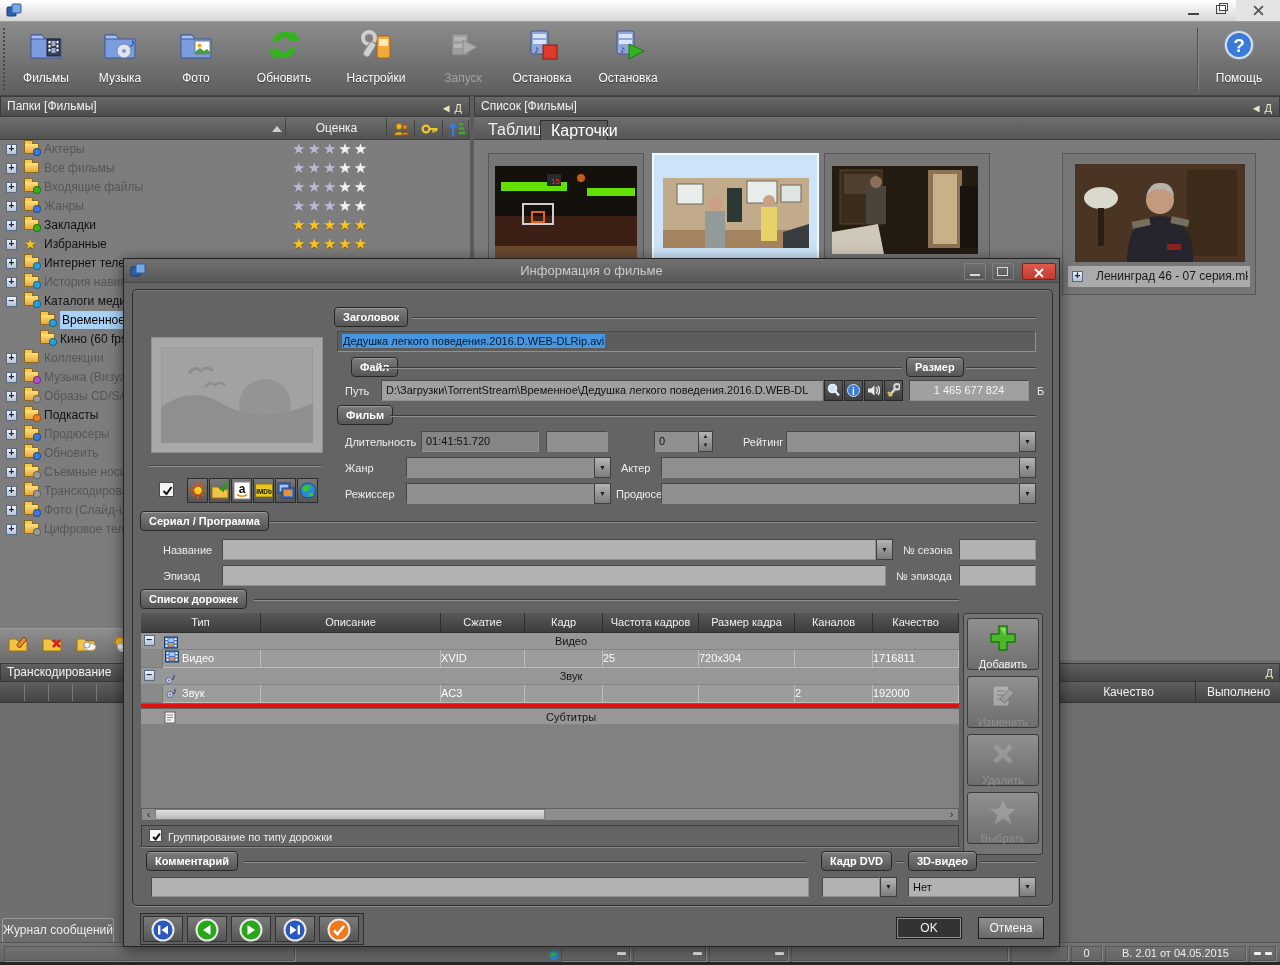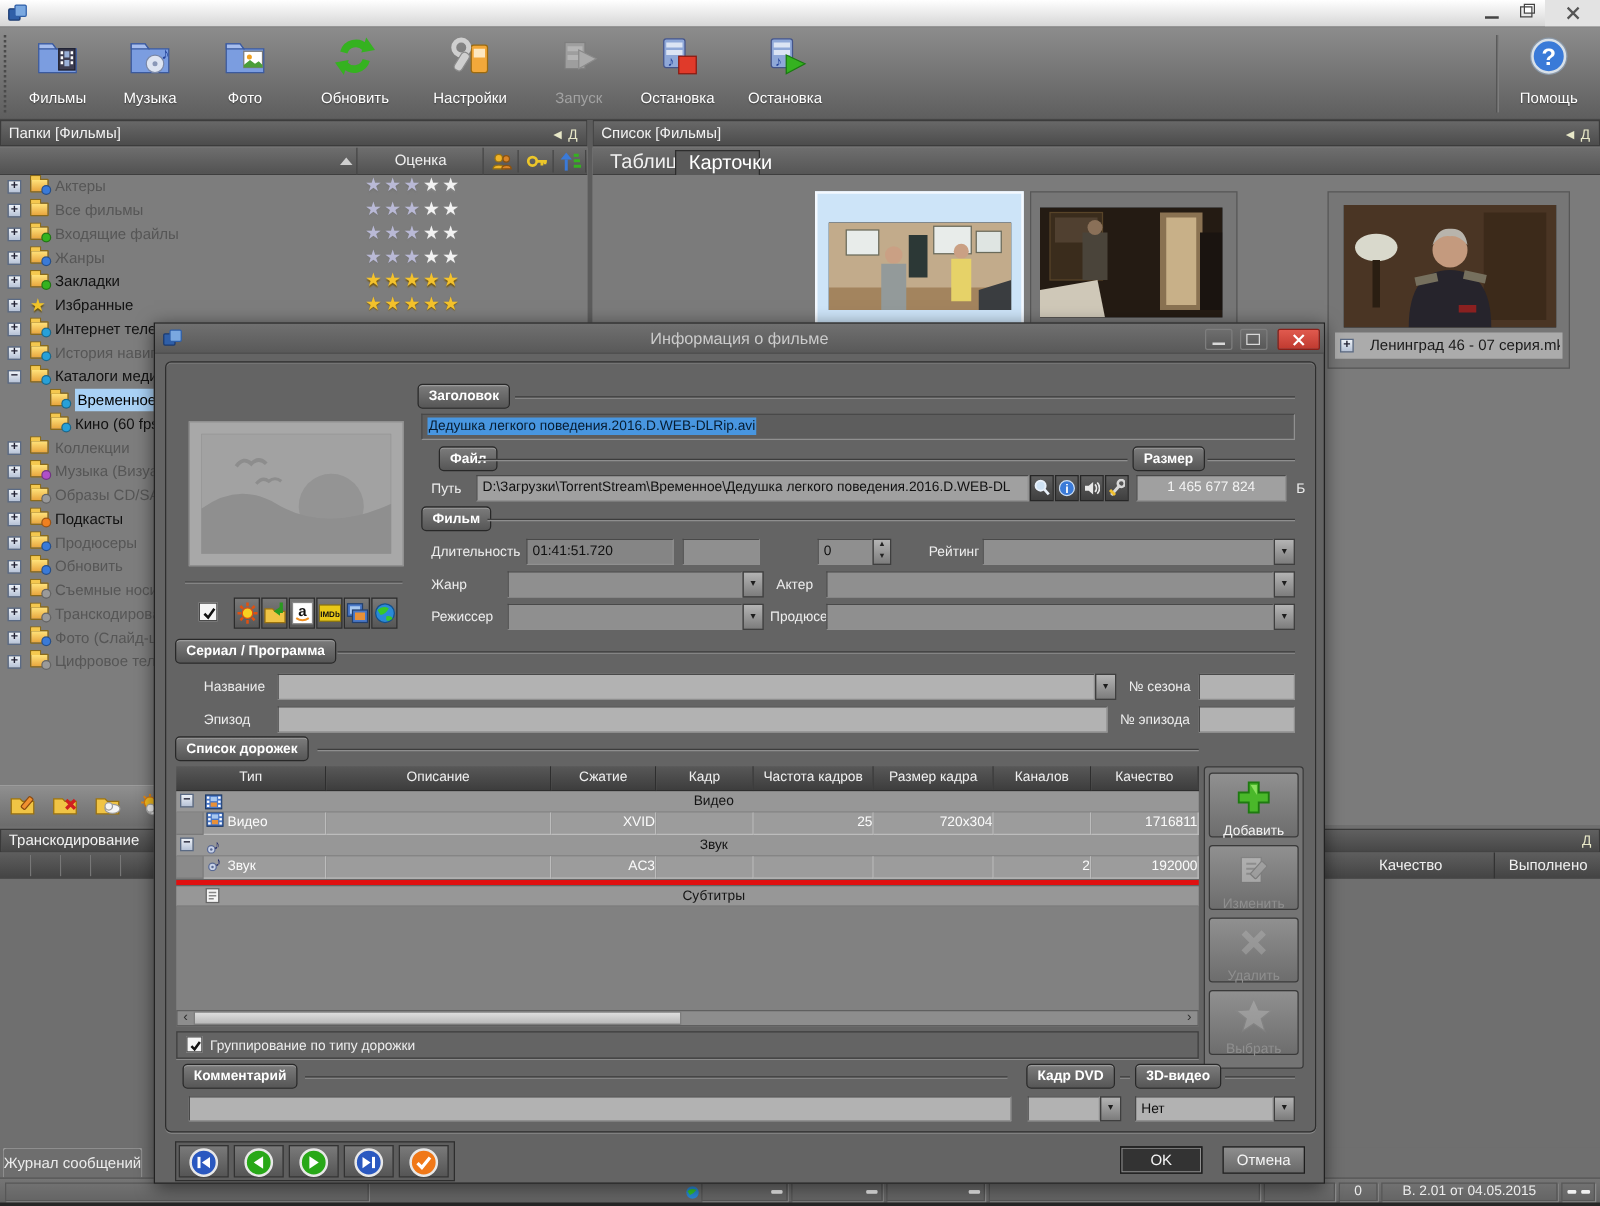--- a/index.html
+++ b/index.html
@@ -134,21 +134,21 @@
               width:818px;height:20px;}
   .trk-header div{background:linear-gradient(#585858,#3d3d3d);border-right:1px solid #2e2e2e;border-bottom:1px solid #2e2e2e;
               color:#f0f0f0;font-size:11px;text-align:center;line-height:19px;overflow:hidden;}
   .trk-grow{position:absolute;display:grid;grid-template-columns:22px 20px 1fr;width:818px;height:17px;
             background:#979797;border-bottom:1px solid #858585;}
   .trk-grow .gx{position:relative;}
   .trk-grow .gt{color:#151515;font-size:11px;text-align:center;line-height:16px;}
   .trk-drow{position:absolute;display:grid;grid-template-columns:22px 98px 180px 84px 78px 96px 96px 78px 86px;
             width:818px;height:18px;}
   .trk-drow .cell{background:#9c9c9c;border-right:1px solid #bcbcbc;border-bottom:1px solid #bcbcbc;
-            color:#fbfbfb;font-size:11px;text-align:right;line-height:17px;overflow:hidden;}
+            color:#fbfbfb;font-size:11px;text-align:left;line-height:17px;overflow:hidden;}
   .trk-drow .gut{background:#8a8a8a;border-right:1px solid #7a7a7a;border-bottom:1px solid #7a7a7a;}
   .trk-drow .tcell{display:flex;align-items:center;gap:3px;padding-left:2px;text-align:left;}
   .redline{position:absolute;height:4px;background:#e01010;}
   .trk-empty{position:absolute;background:#818181;}
   .hscroll{position:absolute;height:13px;background:#8d8d8d;border:1px solid #5f5f5f;}
   .hs-arrow{position:absolute;top:0;width:13px;height:11px;color:#2e2e2e;font-size:11px;line-height:10px;text-align:center;}
   .hs-thumb{position:absolute;left:13px;top:0;width:390px;height:11px;background:linear-gradient(#dedede,#b8b8b8);
             border:1px solid #7e7e7e;}
   .groupck{position:absolute;border:1px solid #3c3c3c;box-shadow:0 1px 0 #8a8a8a;}
   .sidebtn{position:absolute;left:3px;width:72px;height:52px;background:linear-gradient(#909090,#6d6d6d);
@@ -506,20 +506,37 @@
           <circle cx="10.5" cy="11.5" r="3.2" fill="#fafafa" stroke="#ababab"></circle>
         </svg></span>
   </div>
 
   <div class="abs listwrap">
     <div class="tabsrow">
       <div class="tab" style="left:4px;width:62px;">Таблица</div>
       <div class="tab active" style="left:66px;width:68px;">Карточки</div>
     </div>
 
+    <div class="card" style="left:14px;top:35px;width:156px;height:145px;">
+      <div class="thumb" style="left:6px;top:12px;width:142px;height:92px;">
+        <svg width="142" height="92" viewBox="0 0 142 92" preserveAspectRatio="none">
+          <rect width="142" height="92" fill="#14110c"></rect>
+          <rect y="50" width="142" height="30" fill="#3c2016"></rect>
+          <rect y="50" width="142" height="30" fill="none"></rect>
+          <rect y="80" width="142" height="12" fill="#6a4a2e"></rect>
+          <rect x="6" y="16" width="66" height="9" fill="#63df00"></rect>
+          <rect x="92" y="22" width="48" height="8" fill="#63df00"></rect>
+          <rect x="52" y="8" width="14" height="12" fill="#2a2a2a"></rect>
+            <text x="56" y="18" font-size="8" fill="#ff3020">15</text>
+          <rect x="28" y="38" width="30" height="20" fill="none" stroke="#cfcfcf" stroke-width="2"></rect>
+          <rect x="37" y="46" width="12" height="10" fill="none" stroke="#e86020" stroke-width="2"></rect>
+          <circle cx="86" cy="12" r="4" fill="#c85a18"></circle>
+        </svg>
+      </div>
+    </div>
 
     <div class="card selected" style="left:178px;top:35px;width:167px;height:145px;">
       <div class="thumb" style="left:9px;top:23px;width:146px;height:70px;">
         <svg width="146" height="70" viewBox="0 0 146 70" preserveAspectRatio="none">
           <rect width="146" height="70" fill="#c2ab8b"></rect>
           <rect y="52" width="146" height="18" fill="#a3845e"></rect>
           <rect x="14" y="6" width="26" height="20" fill="#e8ecea" stroke="#6a6a5a"></rect>
           <rect x="84" y="3" width="30" height="22" fill="#e8ecea" stroke="#6a6a5a"></rect>
           <rect x="118" y="7" width="20" height="17" fill="#dfe5e2" stroke="#6a6a5a"></rect>
           <rect x="64" y="10" width="15" height="34" fill="#2c3836"></rect>

